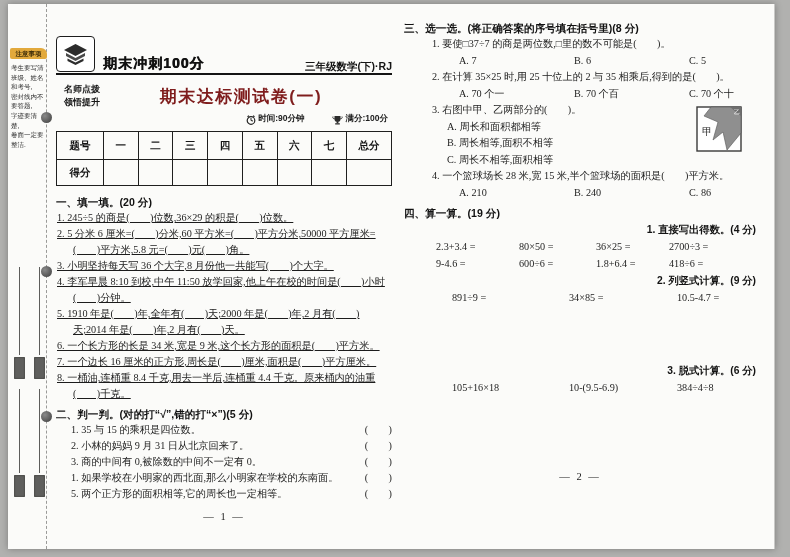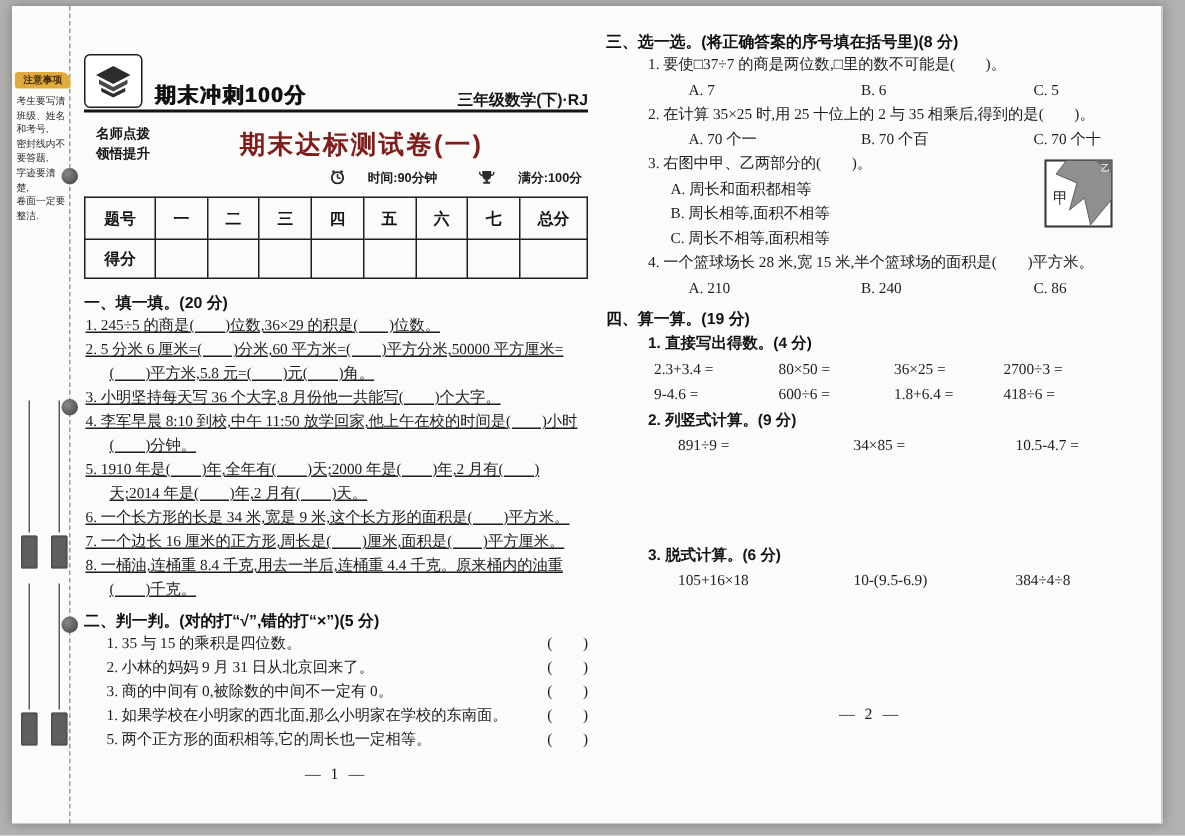--- a/index.html
+++ b/index.html
@@ -35,21 +35,21 @@
     display:flex;align-items:center;justify-content:center;margin-right:8px;position:relative;top:2px;}
   .brand{font:bold 14px "Liberation Sans",sans-serif;letter-spacing:1px;color:#111;
     text-shadow:.6px 0 0 #111;position:relative;top:3px;}
   .edition{margin-left:auto;font:bold 10.5px "Liberation Sans",sans-serif;color:#151515;position:relative;top:4px;}
   .title-row{position:relative;margin-top:7px;height:30px;}
   .taglines{position:absolute;left:8px;top:1px;font:bold 9px/12.5px "Liberation Sans",sans-serif;color:#161616;}
   .main-title{text-align:center;padding-left:34px;font:bold 17px "Liberation Sans",sans-serif;
     letter-spacing:1.5px;color:#7f1d1d;line-height:30px;}
   .meta-row{display:flex;justify-content:flex-end;gap:28px;padding-right:4px;
     font:bold 8.5px "Liberation Sans",sans-serif;color:#1b1b1b;align-items:center;height:13px;}
-  .meta-item{display:flex;align-items:flex-start;gap:15px;}
+  .meta-item{display:flex;align-items:flex-end;gap:2px;}
   
   table.score{border-collapse:collapse;width:100%;margin-top:6px;}
   table.score td{border:1.6px solid #1f1f1f;text-align:center;
     font:600 10.5px "Liberation Sans",sans-serif;color:#161616;}
   table.score tr:first-child td{height:25px;}
   table.score tr:last-child td{height:23px;}
   td.c-first{width:44px;} td.c-last{width:42px;}
   
   .sec-h{font:bold 10.6px "Liberation Sans",sans-serif;color:#111;margin-top:4px;line-height:16px;}
   .item{margin-left:1px;padding-left:16px;text-indent:-16px;font-size:10.2px;line-height:16px;text-decoration:underline;}
@@ -60,21 +60,21 @@
   .q{margin-left:28px;padding-left:15px;text-indent:-15px;font-size:10.2px;line-height:16.5px;}
   .opts{margin-left:55px;display:grid;grid-template-columns:115px 115px 1fr;
     font-size:10.2px;line-height:16.5px;}
   .q3wrap{position:relative;}
   .choiceline{margin-left:43px;font-size:10.2px;line-height:16.5px;}
   .figure{position:absolute;right:14px;top:4px;}
   .calcrow1{margin-left:32px;display:grid;grid-template-columns:83px 77px 73px 1fr;
     font-size:10.2px;line-height:17px;white-space:nowrap;}
   .calcrow2{margin-left:48px;display:grid;grid-template-columns:117px 108px 1fr;
     font-size:10.2px;line-height:17px;white-space:nowrap;}
-  .subh{margin-left:28px;font:bold 10.3px "Liberation Sans",sans-serif;line-height:17px;color:#131313;}
+  .subh{margin-left:28px;font:bold 10.3px "Liberation Sans",sans-serif;line-height:17px;color:#131313;text-align:right;}
   .spacer58{height:56px;} .spacer70{height:66px;}
 </style>
 </head>
 <body>
 
 <div class="photo-page">
 
   <div class="seal-line"></div>
   <div class="bind-dot" style="top:108px"></div>
   <div class="bind-dot" style="top:262px"></div>

